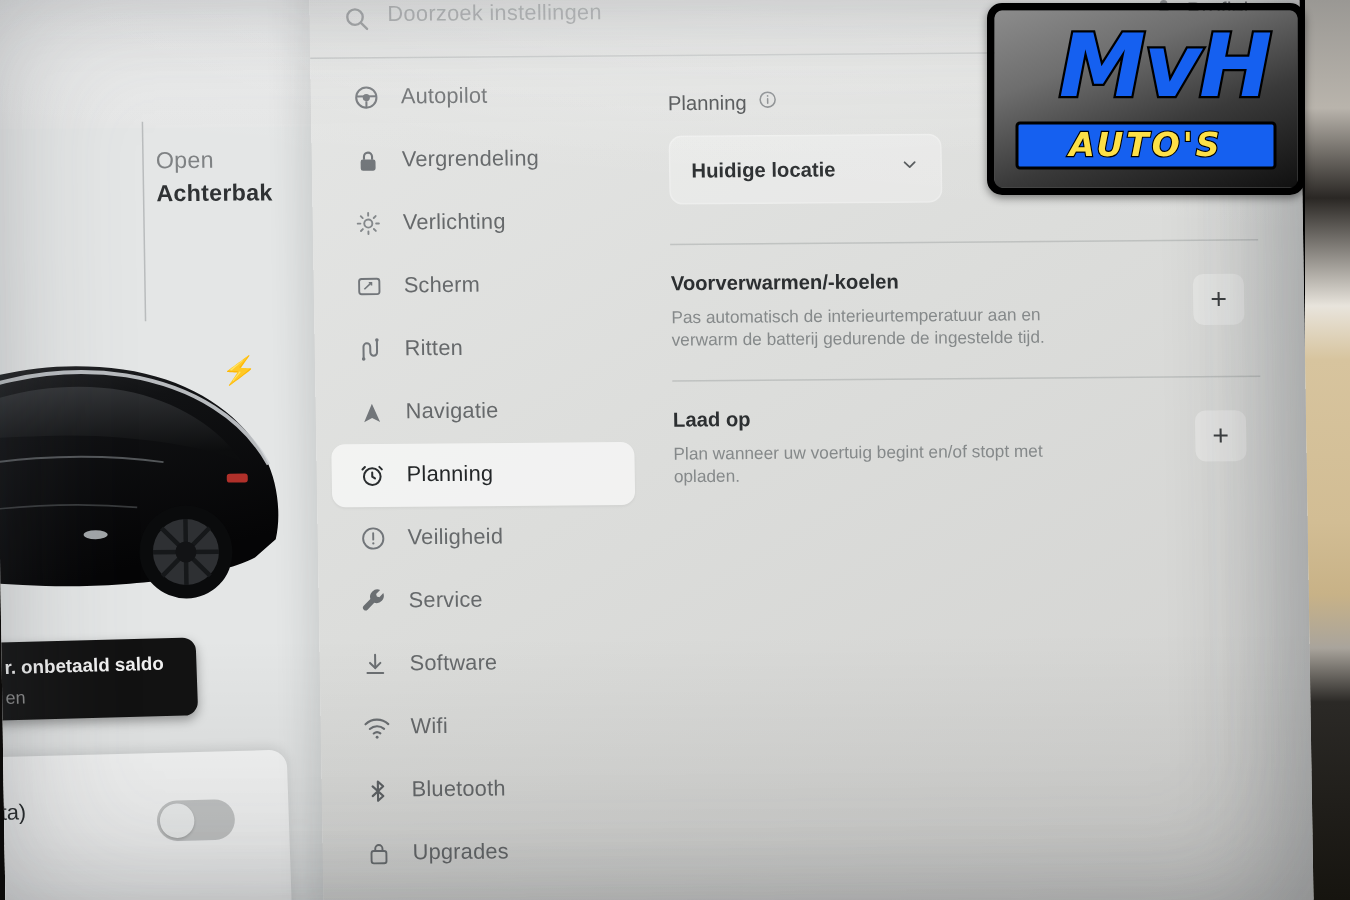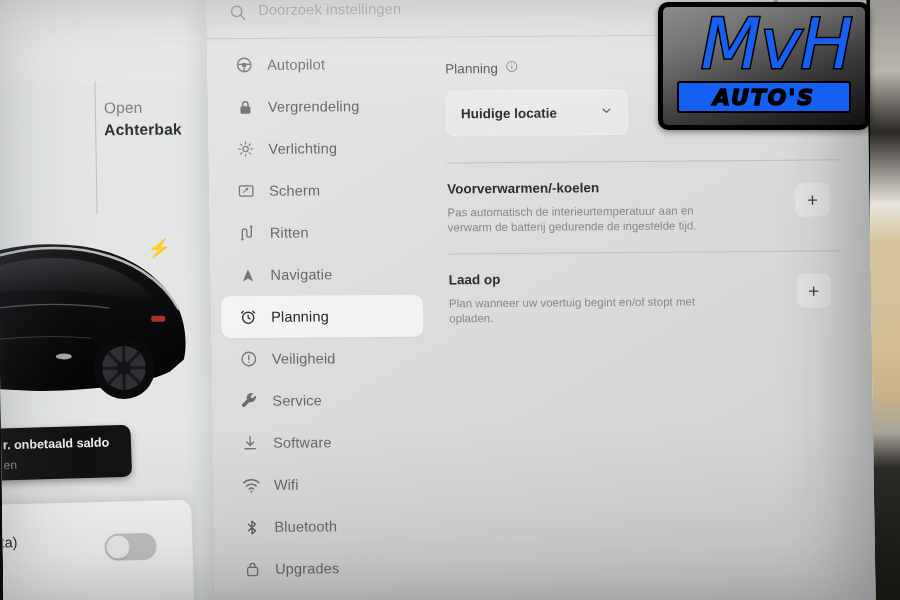--- a/index.html
+++ b/index.html
@@ -147,35 +147,35 @@
   
   .logo{
     position:absolute;left:658px;top:2px;width:212px;height:128px;
     background:linear-gradient(160deg,#8c8c8c 0%,#6e6e6e 30%,#3a3a3a 62%,#101010 100%);
     border:5px solid #000;border-radius:10px;box-sizing:border-box;
     box-shadow:0 2px 6px rgba(0,0,0,.45);
   }
   .logo-mvh{
     position:absolute;left:0;right:0;top:6px;text-align:center;
     font-family:"DejaVu Sans", sans-serif;
-    font-size:70px;font-weight:400;font-style:italic;letter-spacing:-1px;
+    font-size:58px;font-weight:700;font-style:italic;letter-spacing:-1px;
     color:#1560f0;
     -webkit-text-stroke:3px #000;
     paint-order:stroke fill;
     line-height:62px;
     padding-left:25px;
   }
   .logo-bar{
     position:absolute;left:14px;right:14px;bottom:12px;height:32px;
     background:#1560f0;border:2px solid #000;border-radius:3px;box-sizing:border-box;
     display:flex;align-items:center;justify-content:center;
   }
   .logo-autos{
     font-family:"DejaVu Sans", sans-serif;
-    font-size:22px;font-weight:700;font-style:italic;color:#000000;letter-spacing:2px;
+    font-size:22px;font-weight:700;font-style:italic;color:#fde047;letter-spacing:2px;
     -webkit-text-stroke:1.5px #000;paint-order:stroke fill;
   }
 </style>
 </head>
 <body>
 
 <div id="stage">
 
   <div class="env">
     <div class="env-wall"></div>

